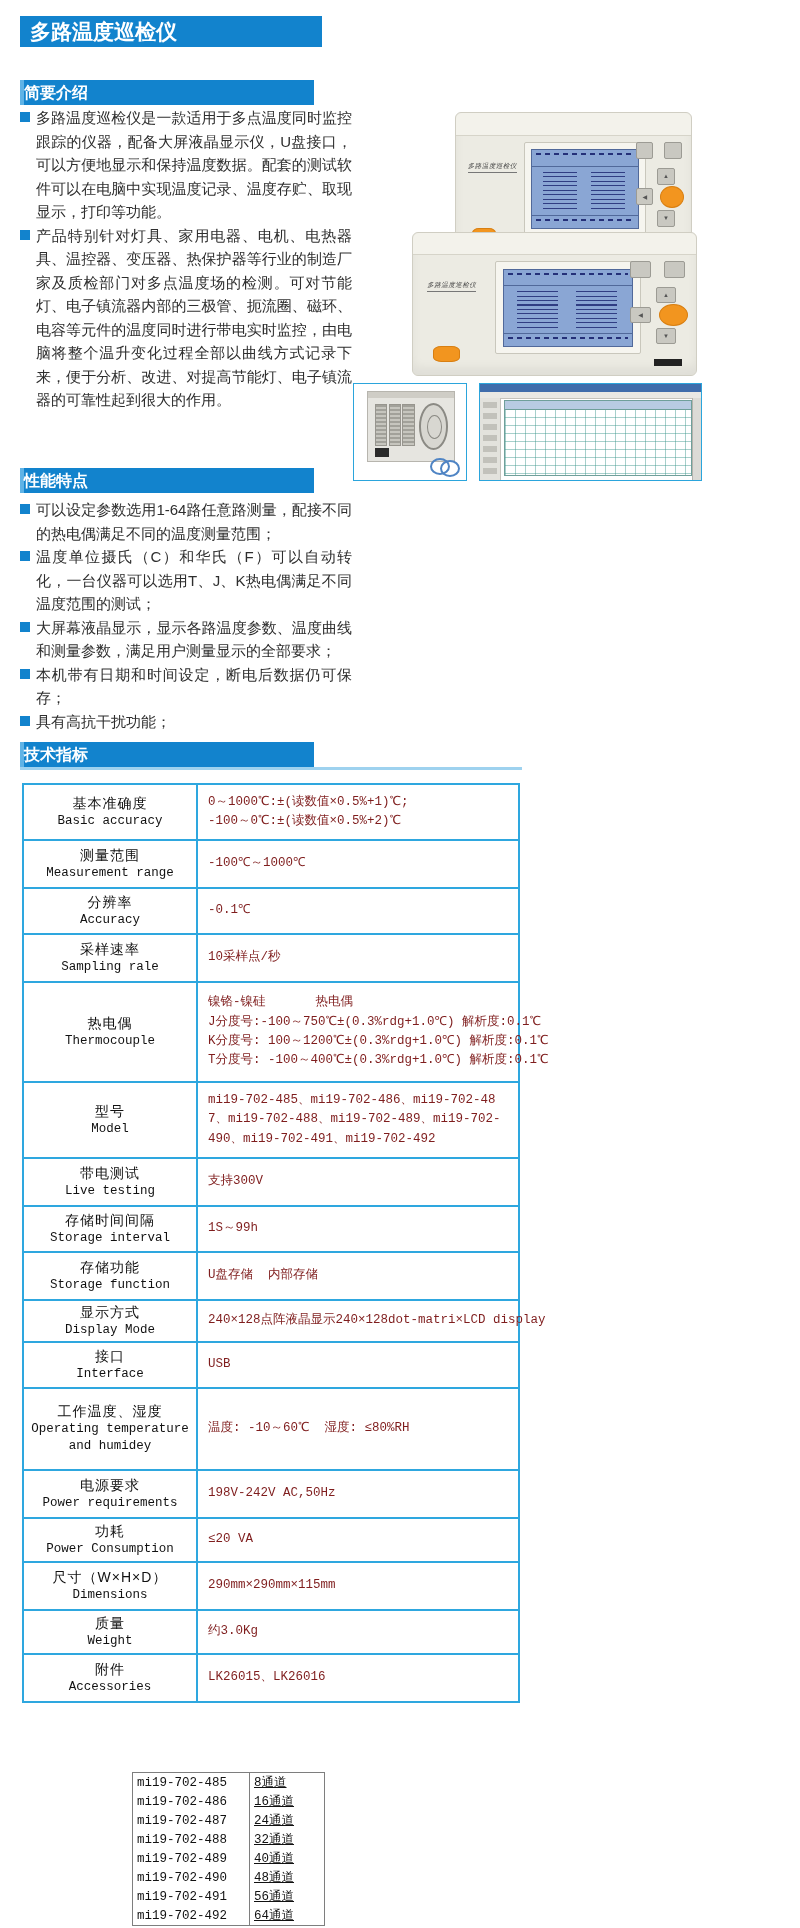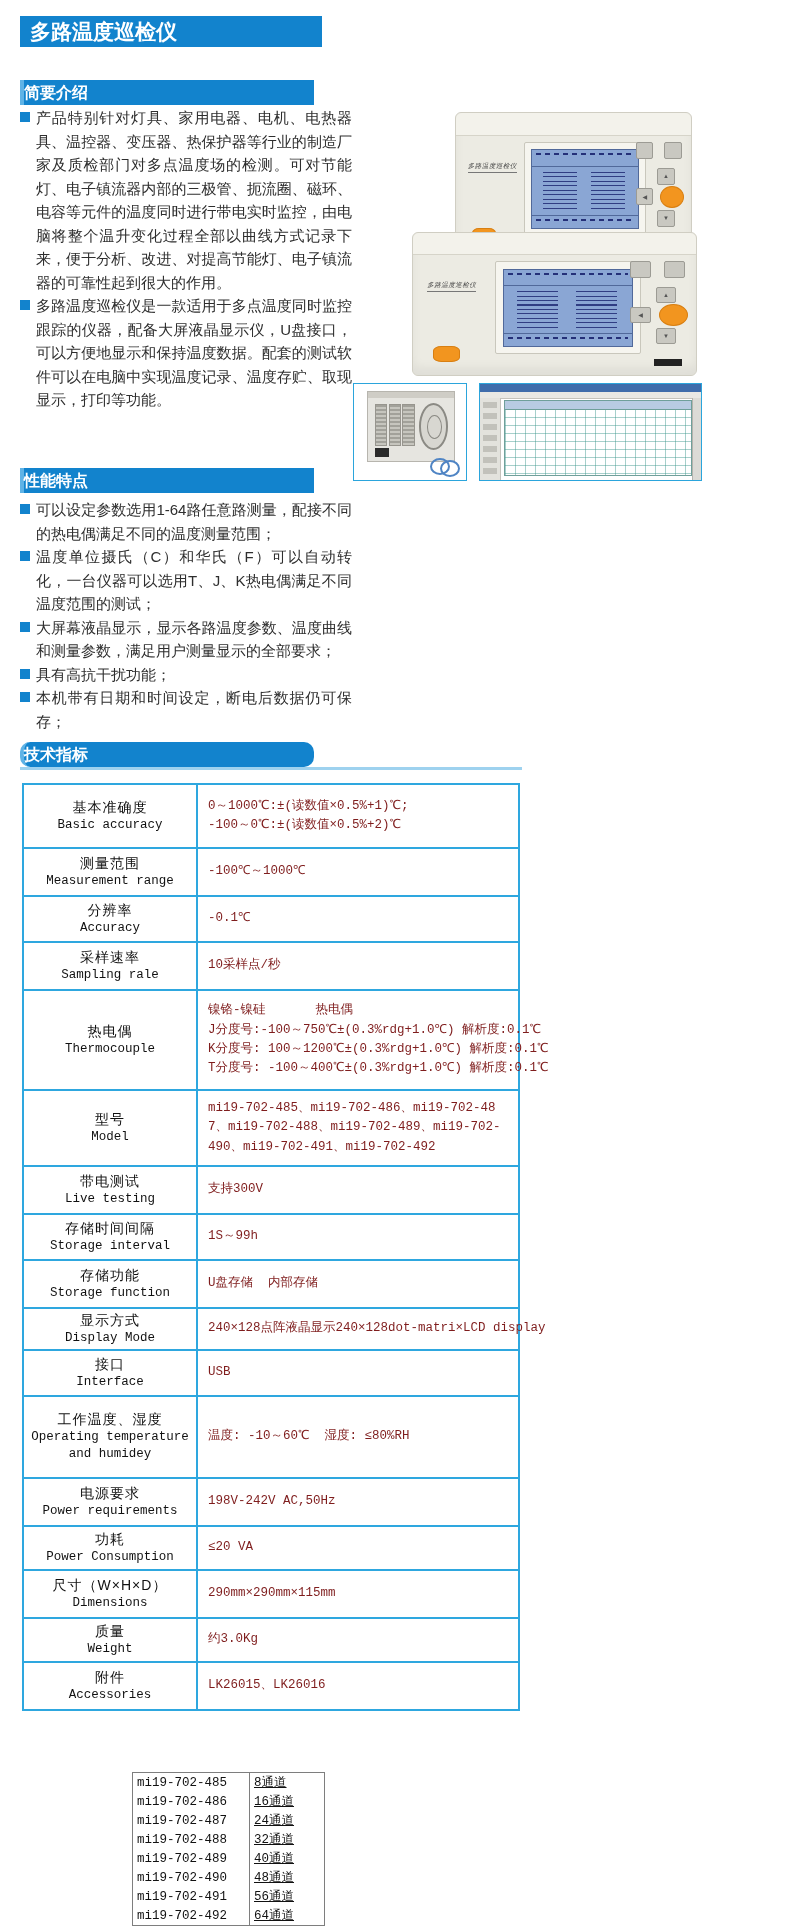--- a/index.html
+++ b/index.html
@@ -93,22 +93,22 @@
 </style>
 </head>
 <body>
 
 <div class="page">
 
   <div class="title-bar">多路温度巡检仪</div>
 
   <div class="sec-bar" style="left:20px;top:80px;">简要介绍</div>
   <ul class="blist" style="top:106px;">
+    <li><span class="sq"></span><span>多路温度巡检仪是一款适用于多点温度同时监控跟踪的仪器，配备大屏液晶显示仪，U盘接口，可以方便地显示和保持温度数据。配套的测试软件可以在电脑中实现温度记录、温度存贮、取现显示，打印等功能。</span></li>
     <li><span class="sq"></span><span>产品特别针对灯具、家用电器、电机、电热器具、温控器、变压器、热保护器等行业的制造厂家及质检部门对多点温度场的检测。可对节能灯、电子镇流器内部的三极管、扼流圈、磁环、电容等元件的温度同时进行带电实时监控，由电脑将整个温升变化过程全部以曲线方式记录下来，便于分析、改进、对提高节能灯、电子镇流器的可靠性起到很大的作用。</span></li>
-    <li><span class="sq"></span><span>多路温度巡检仪是一款适用于多点温度同时监控跟踪的仪器，配备大屏液晶显示仪，U盘接口，可以方便地显示和保持温度数据。配套的测试软件可以在电脑中实现温度记录、温度存贮、取现显示，打印等功能。</span></li>
   </ul>
 
   <div class="inst" style="left:455px;top:112px;width:235px;height:145px;">
     <div class="lid"></div>
     <div class="brand">多路温度巡检仪</div>
     <div class="scr-frame">
       <div class="scr">
         <div class="scr-top">
             <div class="dash"></div>
           </div>
@@ -152,22 +152,22 @@
     <div class="k down">▼</div>
     <div class="pwr"></div>
     <div class="usb"></div>
   </div>
 
   <div class="sec-bar" style="left:20px;top:468px;">性能特点</div>
   <ul class="blist" style="top:498px;">
     <li><span class="sq"></span><span>可以设定参数选用1-64路任意路测量，配接不同的热电偶满足不同的温度测量范围；</span></li>
     <li><span class="sq"></span><span>温度单位摄氏（C）和华氏（F）可以自动转化，一台仪器可以选用T、J、K热电偶满足不同温度范围的测试；</span></li>
     <li><span class="sq"></span><span>大屏幕液晶显示，显示各路温度参数、温度曲线和测量参数，满足用户测量显示的全部要求；</span></li>
+    <li><span class="sq"></span><span>本机带有日期和时间设定，断电后数据仍可保存；</span></li>
     <li><span class="sq"></span><span>具有高抗干扰功能；</span></li>
-    <li><span class="sq"></span><span>本机带有日期和时间设定，断电后数据仍可保存；</span></li>
   </ul>
 
   <div class="imgbox" style="left:353px;top:383px;width:112px;height:96px;">
     <div class="rr-body">
       <div class="rr-strip"></div>
       <div class="rr-slot s1"></div>
       <div class="rr-slot s2"></div>
       <div class="rr-slot s3"></div>
       <div class="rr-fan">
           <div class="rr-fan-in"></div>
@@ -183,26 +183,26 @@
     <div class="sw-menu"></div>
     <div class="sw-tools">
         <div class="sw-tools-inner"></div>
       </div>
     <div class="sw-grid">
       <div class="sw-gridhead"></div>
     </div>
     <div class="sw-scroll"></div>
   </div>
 
-  <div class="sec-bar" style="left:20px;top:742px;border-radius:10px;">技术指标</div>
+  <div class="sec-bar" style="left:20px;top:742px;">技术指标</div>
   <div class="tech-underline"></div>
 
   <table class="spec">
     <tbody>
-        <tr style="height:64px">
+        <tr style="height:56px">
       <td class="lab">
             <div class="cn">基本准确度</div>
             <div class="en">Basic accuracy</div>
           </td>
       <td class="val pre">0～1000℃:±(读数值×0.5%+1)℃;
 -100～0℃:±(读数值×0.5%+2)℃</td>
     </tr>
     <tr style="height:48px">
       <td class="lab">
             <div class="cn">测量范围</div>

